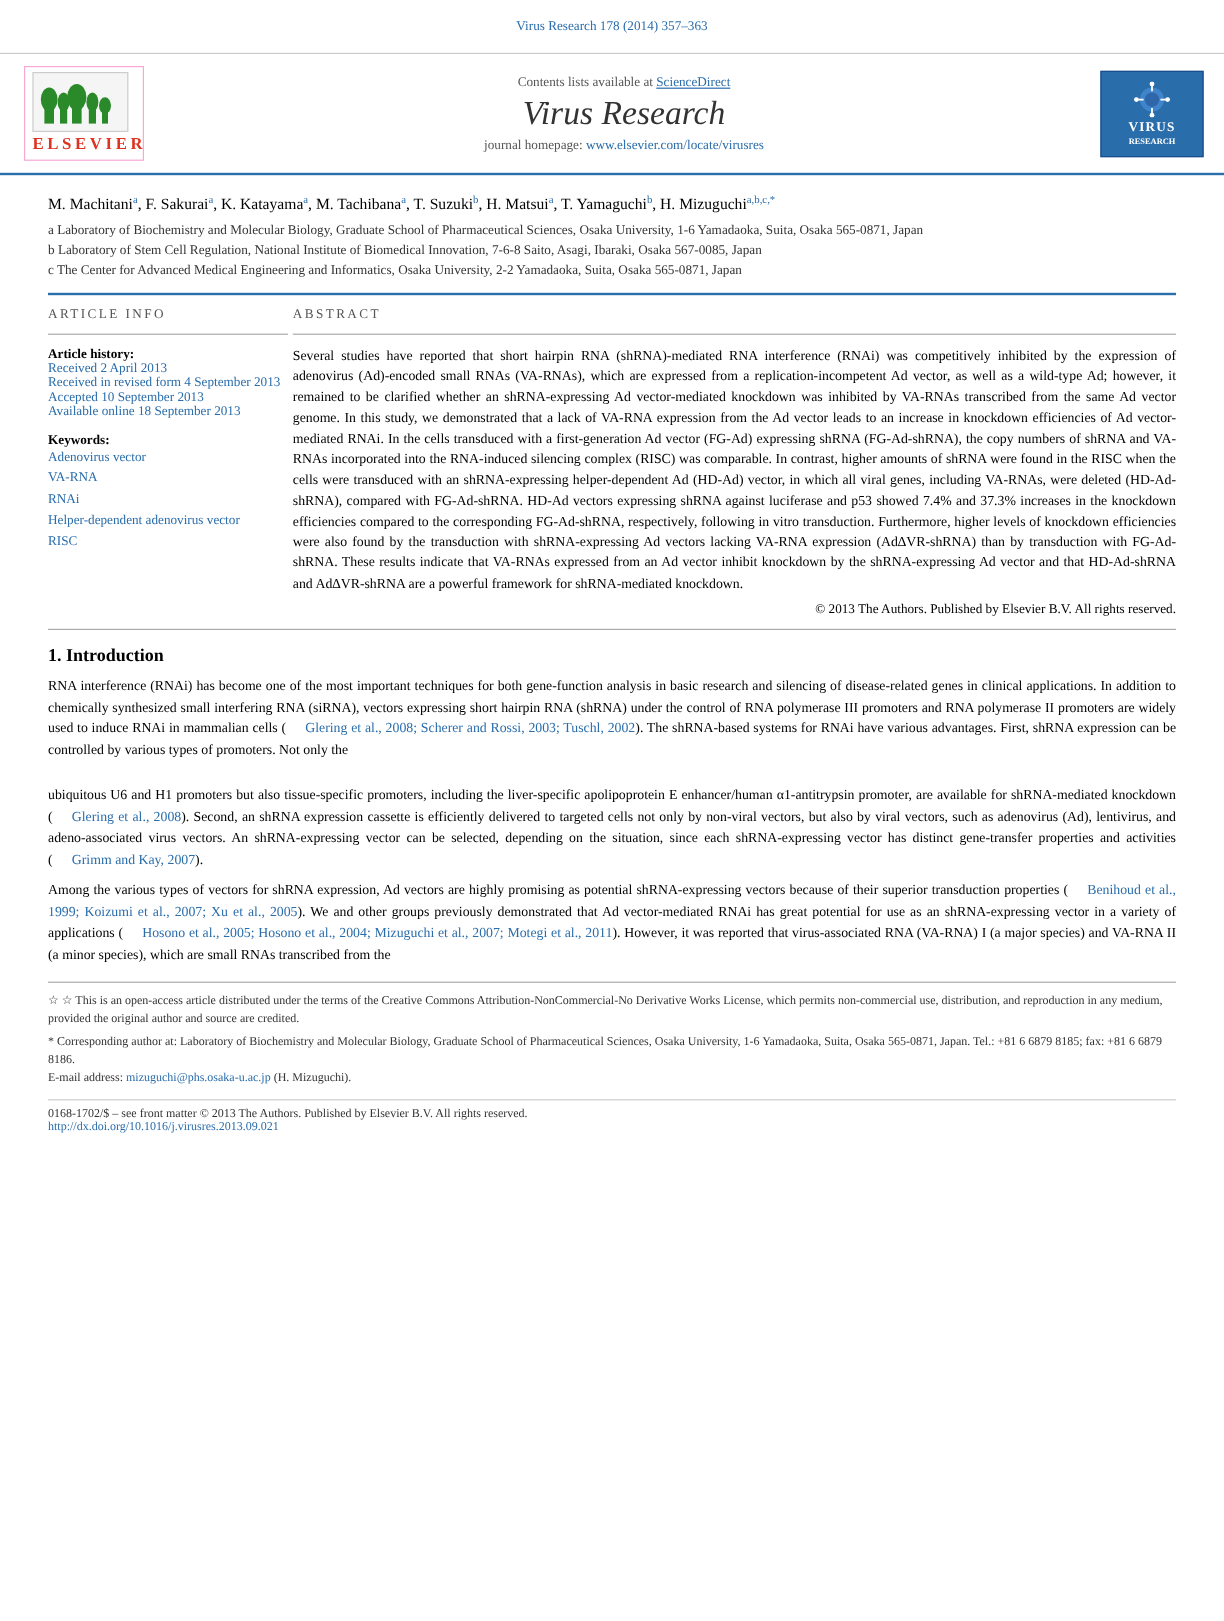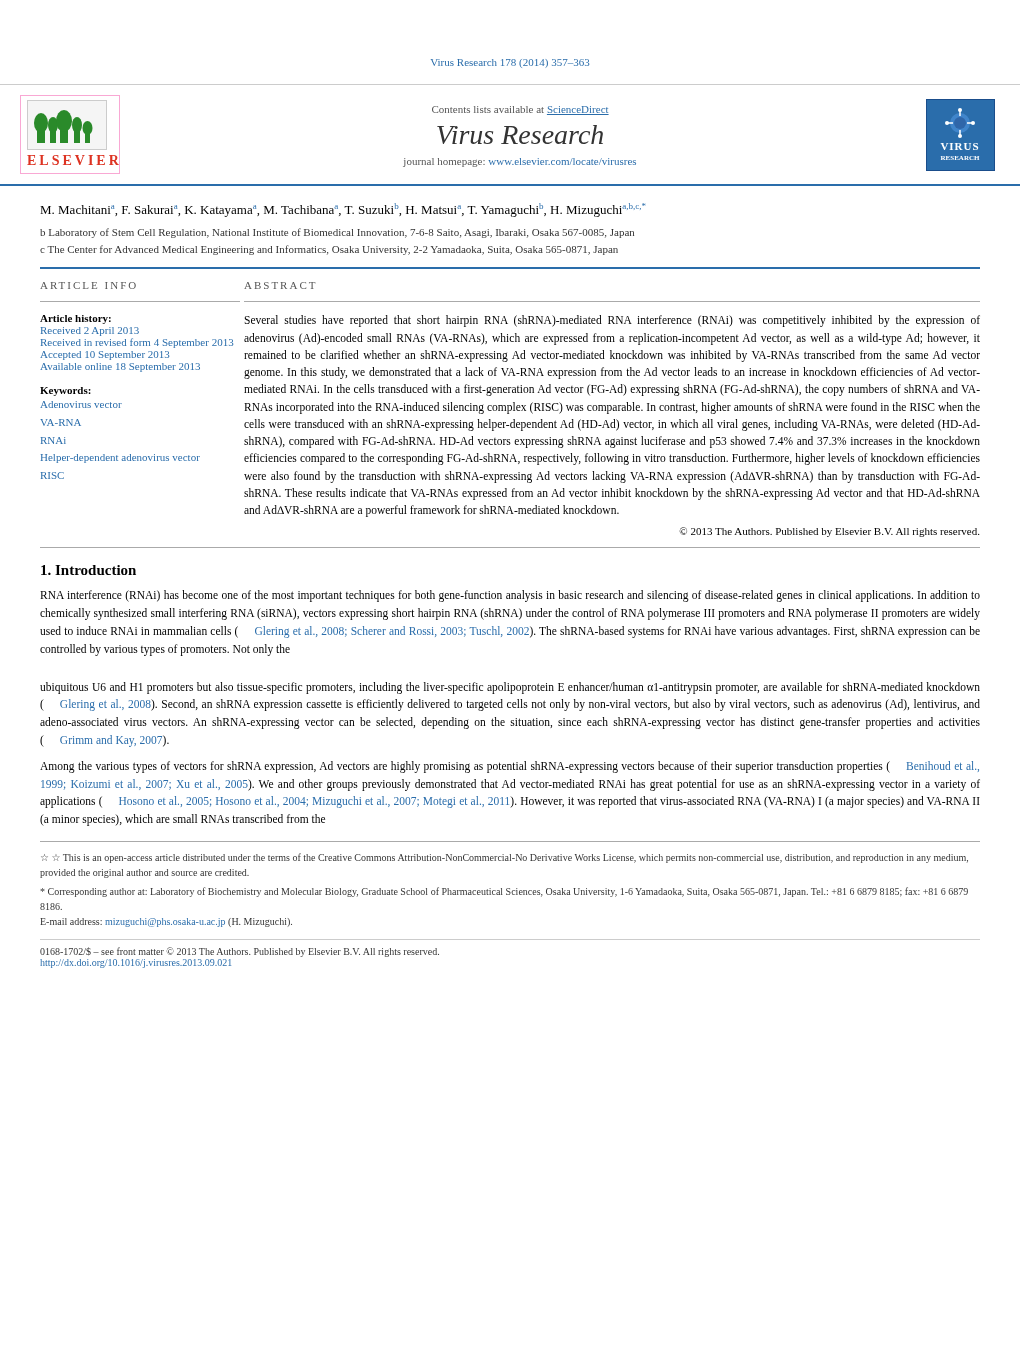--- a/index.html
+++ b/index.html
@@ -18,21 +18,20 @@
       padding: 0;
     }
     
     .top-bar {
       background: #fff;
       border-bottom: 1px solid #ccc;
       padding: 16px 20px;
       display: flex;
       justify-content: center;
       align-items: center;
-      margin-top: 40px;
     }
     .top-bar-text {
       font-size: 11px;
       color: #2a6dab;
       text-align: center;
     }
     .journal-header {
       display: flex;
       align-items: center;
       padding: 10px 20px;
@@ -82,21 +81,21 @@
       align-items: center;
     }
     .virus-logo-box {
       background: #2a6dab;
       color: #fff;
       font-size: 9px;
       font-weight: bold;
       padding: 8px 6px;
       text-align: center;
       border: 1px solid #1a4d8b;
-      width: 69px;
+      width: 86px;
     }
     .virus-logo-box .vr-title {
       font-size: 11px;
       font-weight: bold;
       letter-spacing: 1px;
     }
     .virus-logo-box .vr-sub {
       font-size: 7px;
       margin-top: 2px;
     }
@@ -329,20 +328,21 @@
 
   <div class="article-container">
 
 
     <div class="authors">
       M. Machitani<sup>a</sup>, F. Sakurai<sup>a</sup>, K. Katayama<sup>a</sup>, M. Tachibana<sup>a</sup>,
       T. Suzuki<sup>b</sup>, H. Matsui<sup>a</sup>, T. Yamaguchi<sup>b</sup>, H. Mizuguchi<sup>a,b,c,*</sup>
     </div>
 
     <div class="affiliations">
+      <div>a Laboratory of Biochemistry and Molecular Biology, Graduate School of Pharmaceutical Sciences, Osaka University, 1-6 Yamadaoka, Suita, Osaka 565-0871, Japan</div>
       <div>b Laboratory of Stem Cell Regulation, National Institute of Biomedical Innovation, 7-6-8 Saito, Asagi, Ibaraki, Osaka 567-0085, Japan</div>
       <div>c The Center for Advanced Medical Engineering and Informatics, Osaka University, 2-2 Yamadaoka, Suita, Osaka 565-0871, Japan</div>
     </div>
 
     <hr class="thick">
 
     <div class="two-col">
 
       <div class="left-col">
         <div class="section-heading">ARTICLE INFO</div>

